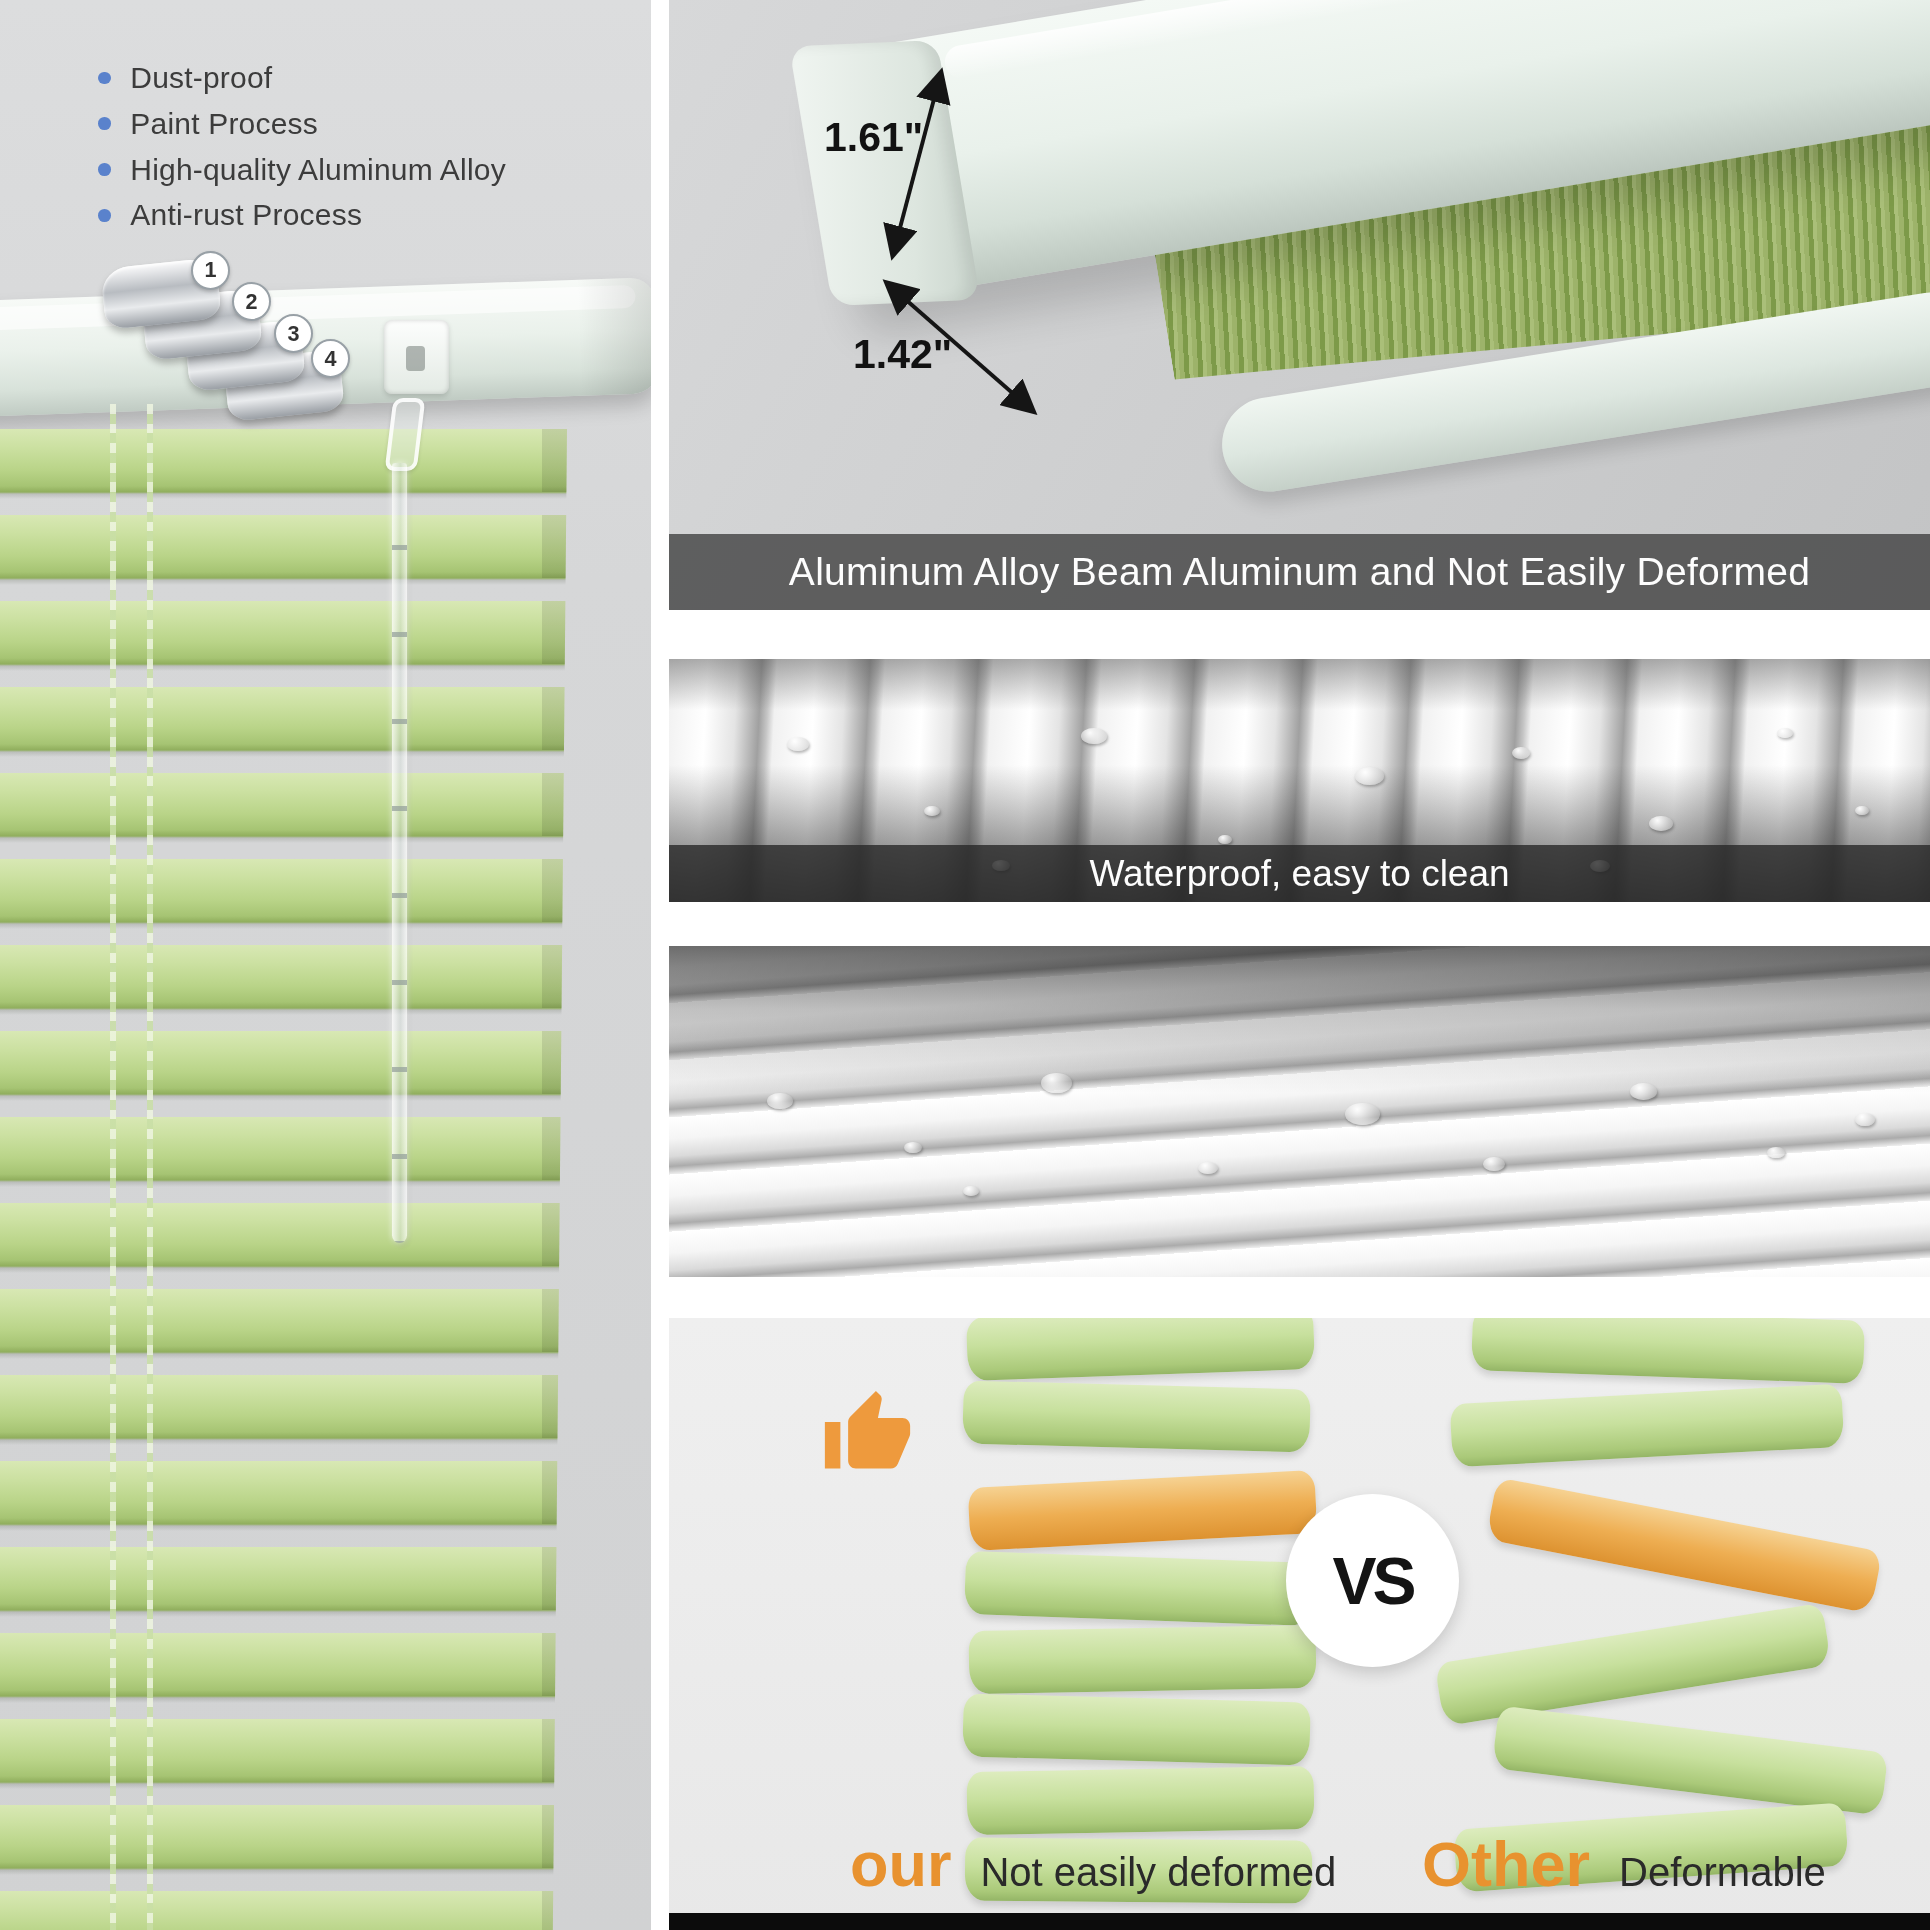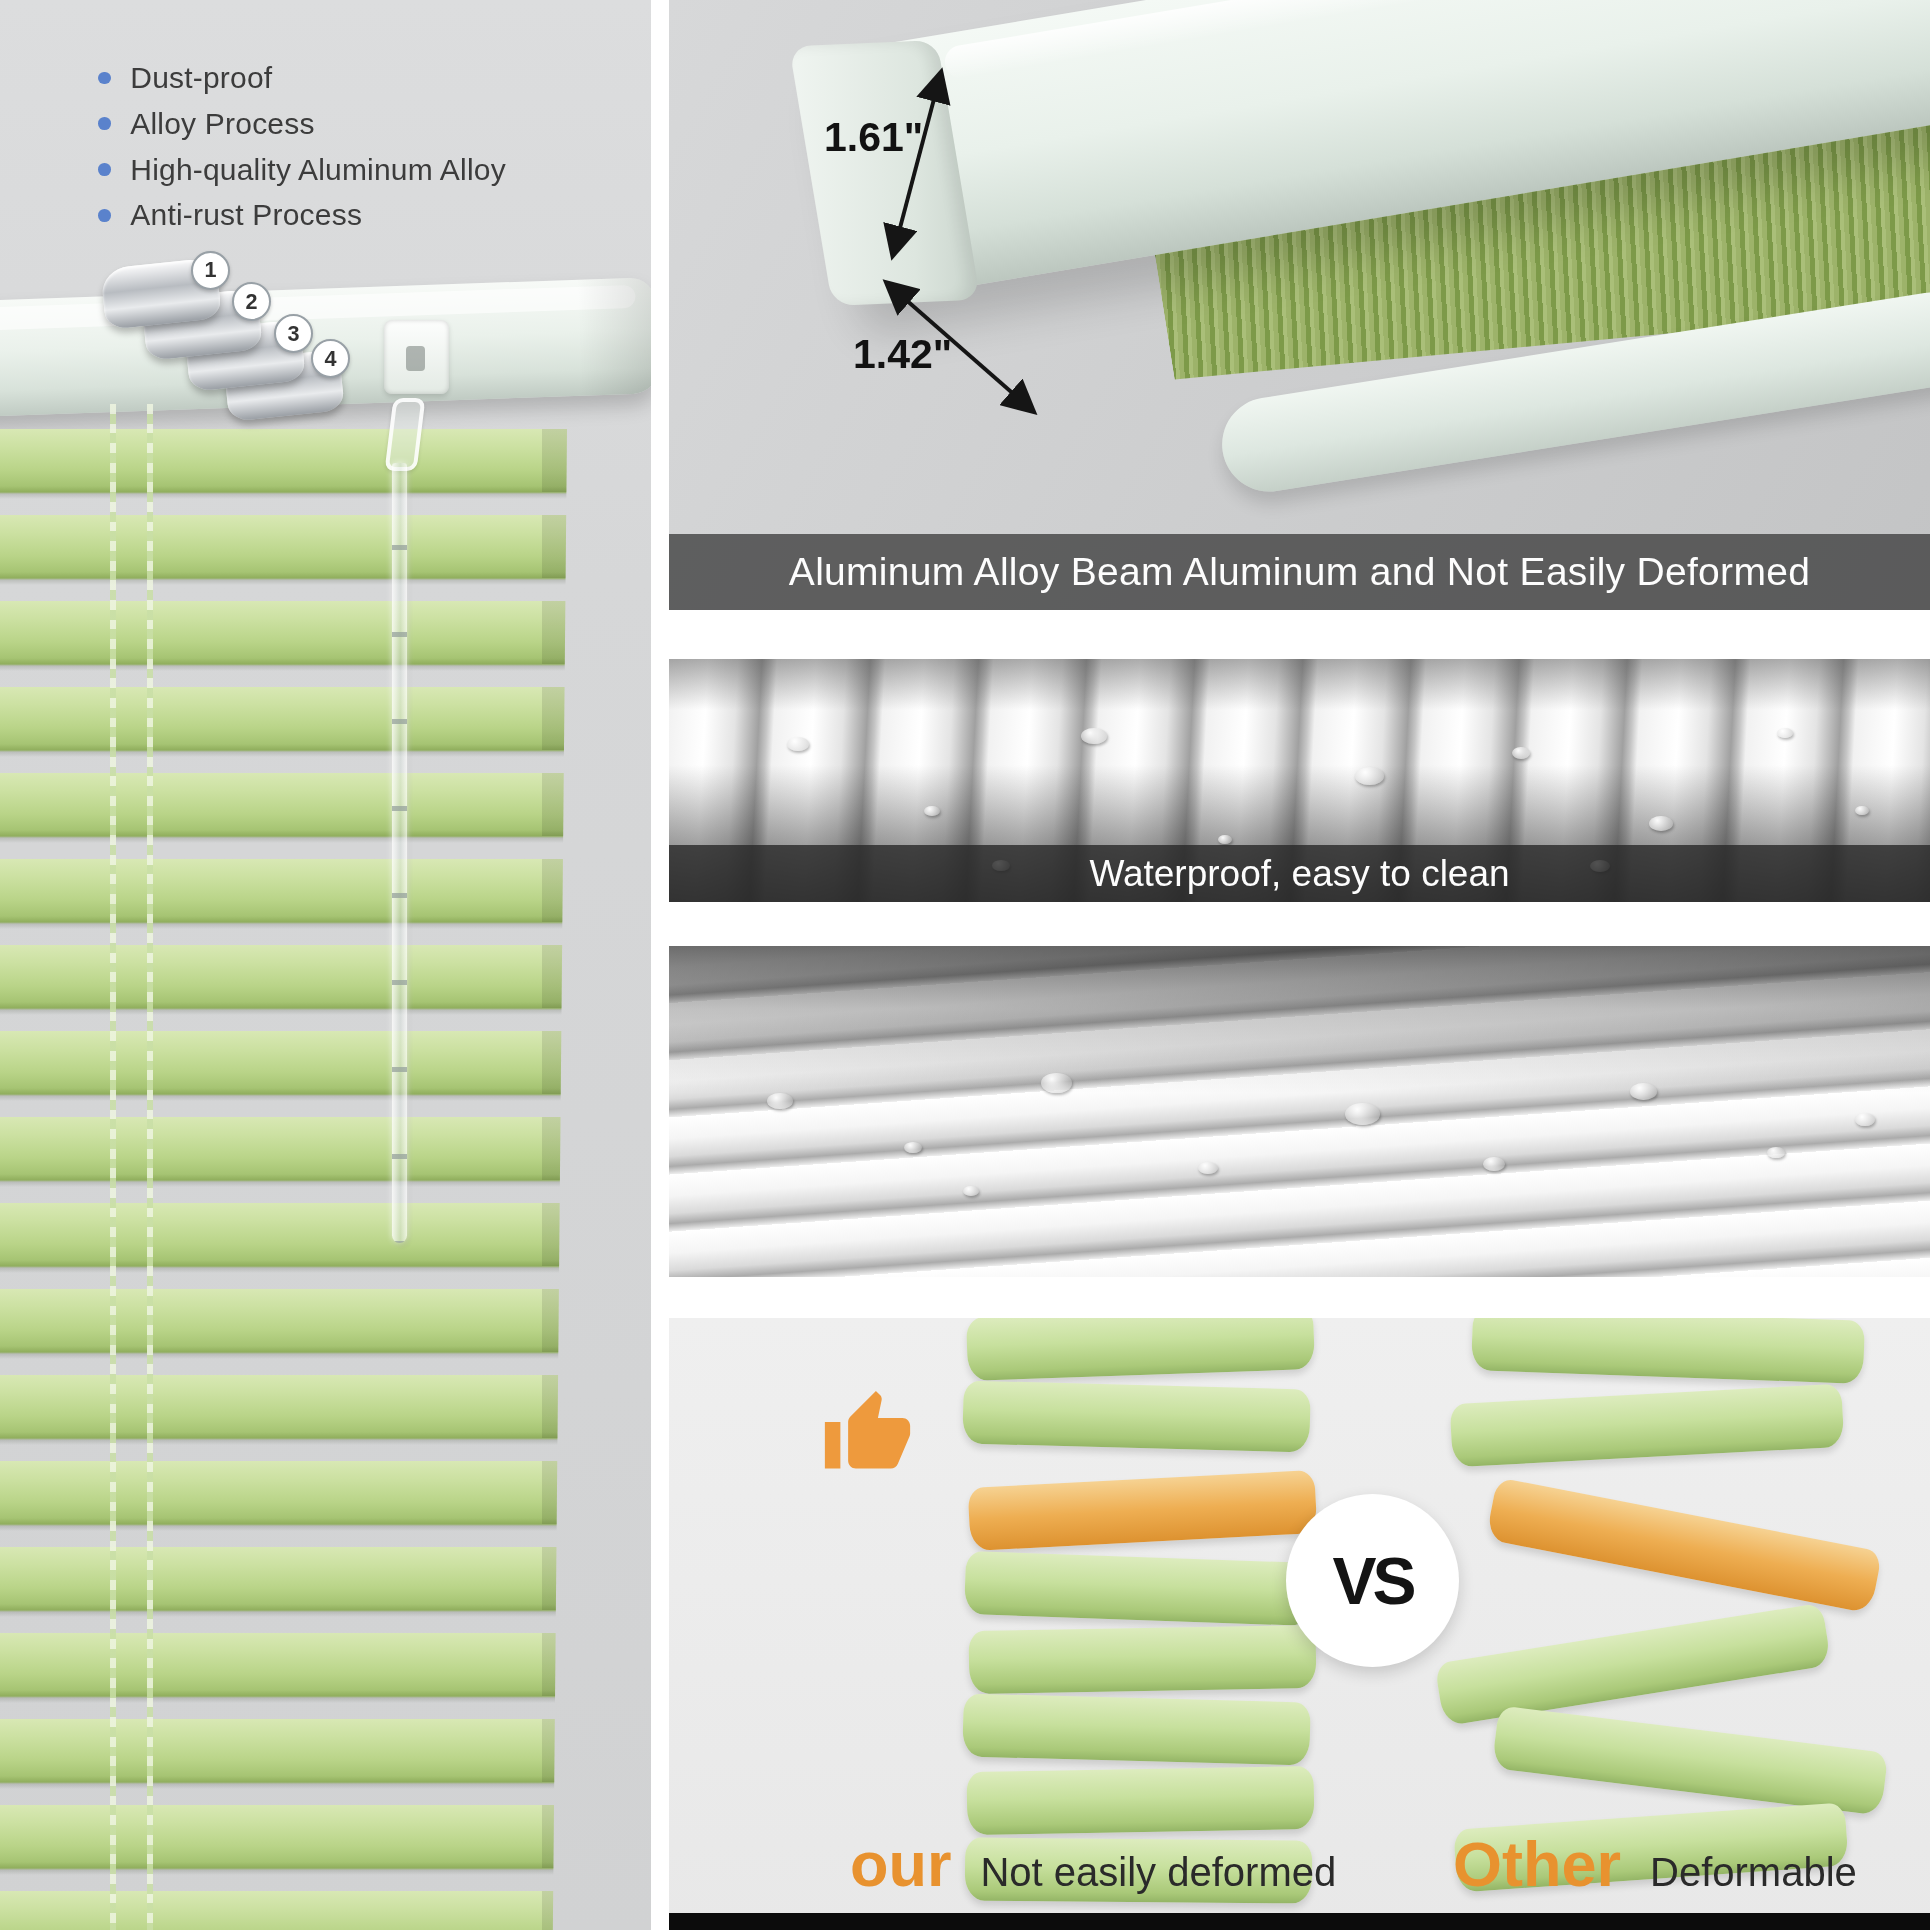--- a/index.html
+++ b/index.html
@@ -163,21 +163,21 @@
 
   <div class="left-panel">
 
     <div class="features">
       <div class="feature-item">
         <span class="bullet"></span>
         <span>Dust-proof</span>
       </div>
       <div class="feature-item">
         <span class="bullet"></span>
-        <span>Alloy Process</span>
+        <span>Paint Process</span>
       </div>
       <div class="feature-item">
         <span class="bullet"></span>
         <span>High-quality Aluminum Alloy</span>
       </div>
       <div class="feature-item">
         <span class="bullet"></span>
         <span>Anti-rust Process</span>
       </div>
     </div>
@@ -278,21 +278,21 @@
     </div>
 
     <div class="vs-circle">
       <span class="vs-text">VS</span>
     </div>
 
     <div class="cmp-group" style="left:181px;">
       <span class="cmp-tag">our</span>
       <span class="cmp-desc">Not easily deformed</span>
     </div>
-    <div class="cmp-group" style="left:784px;justify-content:center;">
+    <div class="cmp-group" style="left:753px;justify-content:center;">
       <span class="cmp-tag">Other</span>
       <span class="cmp-desc">Deformable</span>
     </div>
 
     <div class="bottom-strip"></div>
   </div>
 
 </div>
 
 

